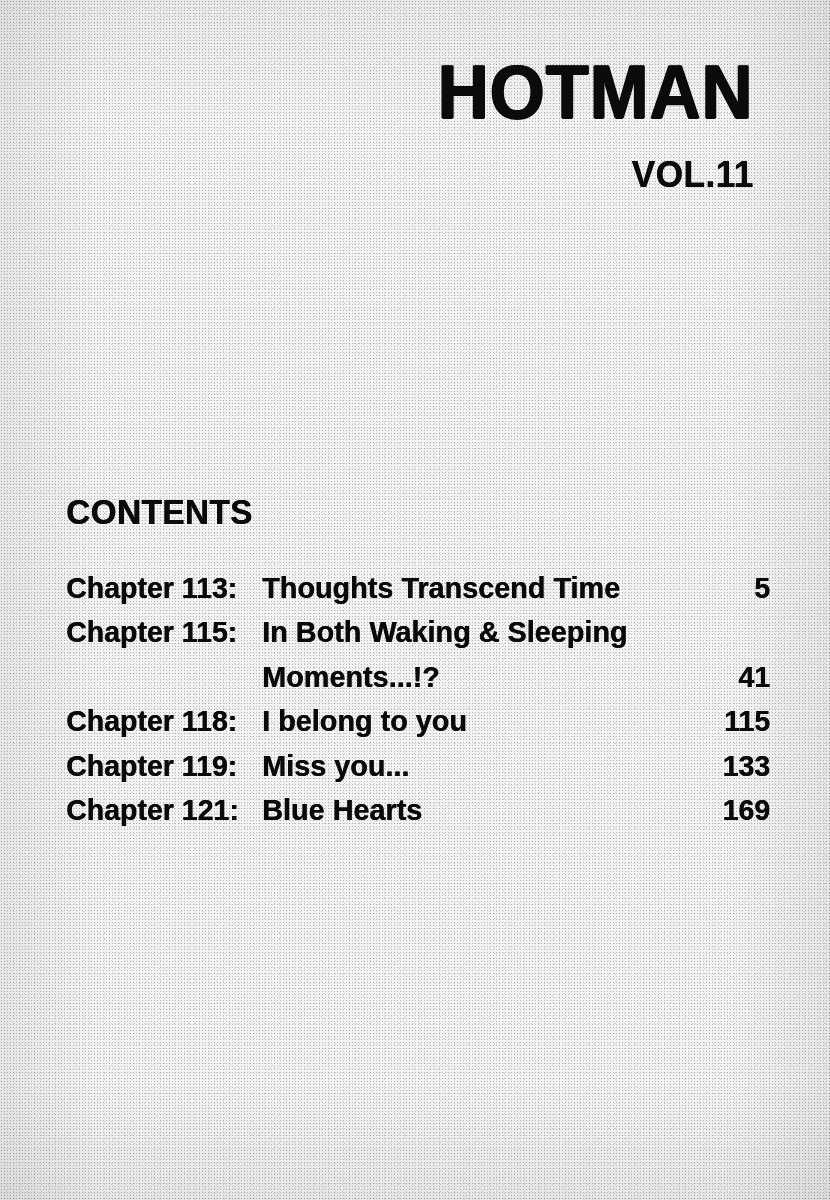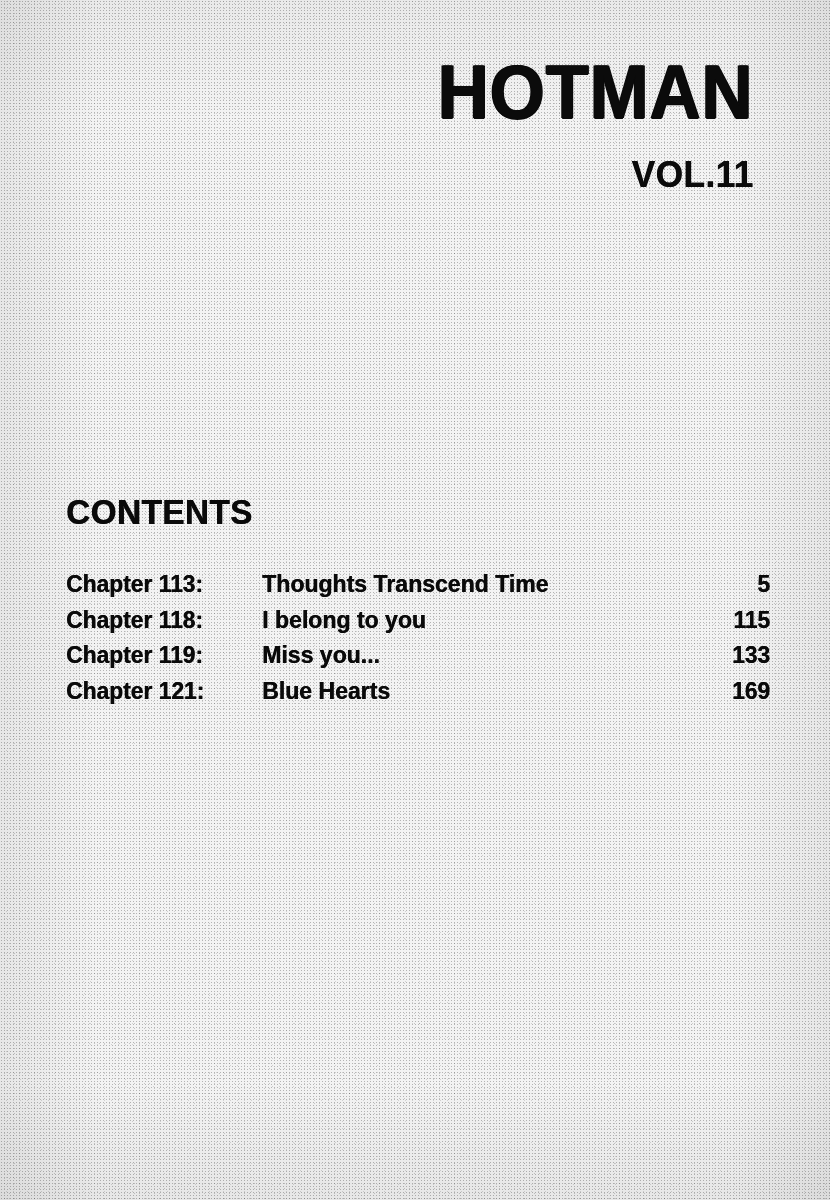--- a/index.html
+++ b/index.html
@@ -94,21 +94,21 @@
   .toc {
     position: absolute;
     left: 66px;
     top: 566px;
     right: 60px;
   }
   .toc-row {
     display: flex;
     align-items: baseline;
     font-weight: 700;
-    font-size: 24px;
+    font-size: 30px;
     line-height: 1.48;
     white-space: nowrap;
   }
   .toc-label {
     width: 196px;
     flex: 0 0 196px;
     transform: scaleX(0.95);
     transform-origin: left center;
     text-shadow: 0.5px 0 0 #0b0b0b;
   }
@@ -165,21 +165,33 @@
   <div class="toc">
 
     <div class="toc-row">
       <span class="toc-label">Chapter 113:</span>
       <span class="toc-title">Thoughts Transcend Time</span>
       <span class="dots"></span>
       <span class="toc-page">5</span>
     </div>
 
 
-
+    <div class="toc-row nodots">
+      <span class="toc-label">Chapter 115:</span>
+      <span class="toc-title">In Both Waking &amp; Sleeping</span>
+
+      <span class="toc-page"></span>
+    </div>
+
+    <div class="toc-row cont">
+      <span class="toc-label"></span>
+      <span class="toc-title">Moments...!?</span>
+      <span class="dots"></span>
+      <span class="toc-page">41</span>
+    </div>
 
 
 
     <div class="toc-row">
       <span class="toc-label">Chapter 118:</span>
       <span class="toc-title">I belong to you</span>
       <span class="dots"></span>
       <span class="toc-page">115</span>
     </div>
 

